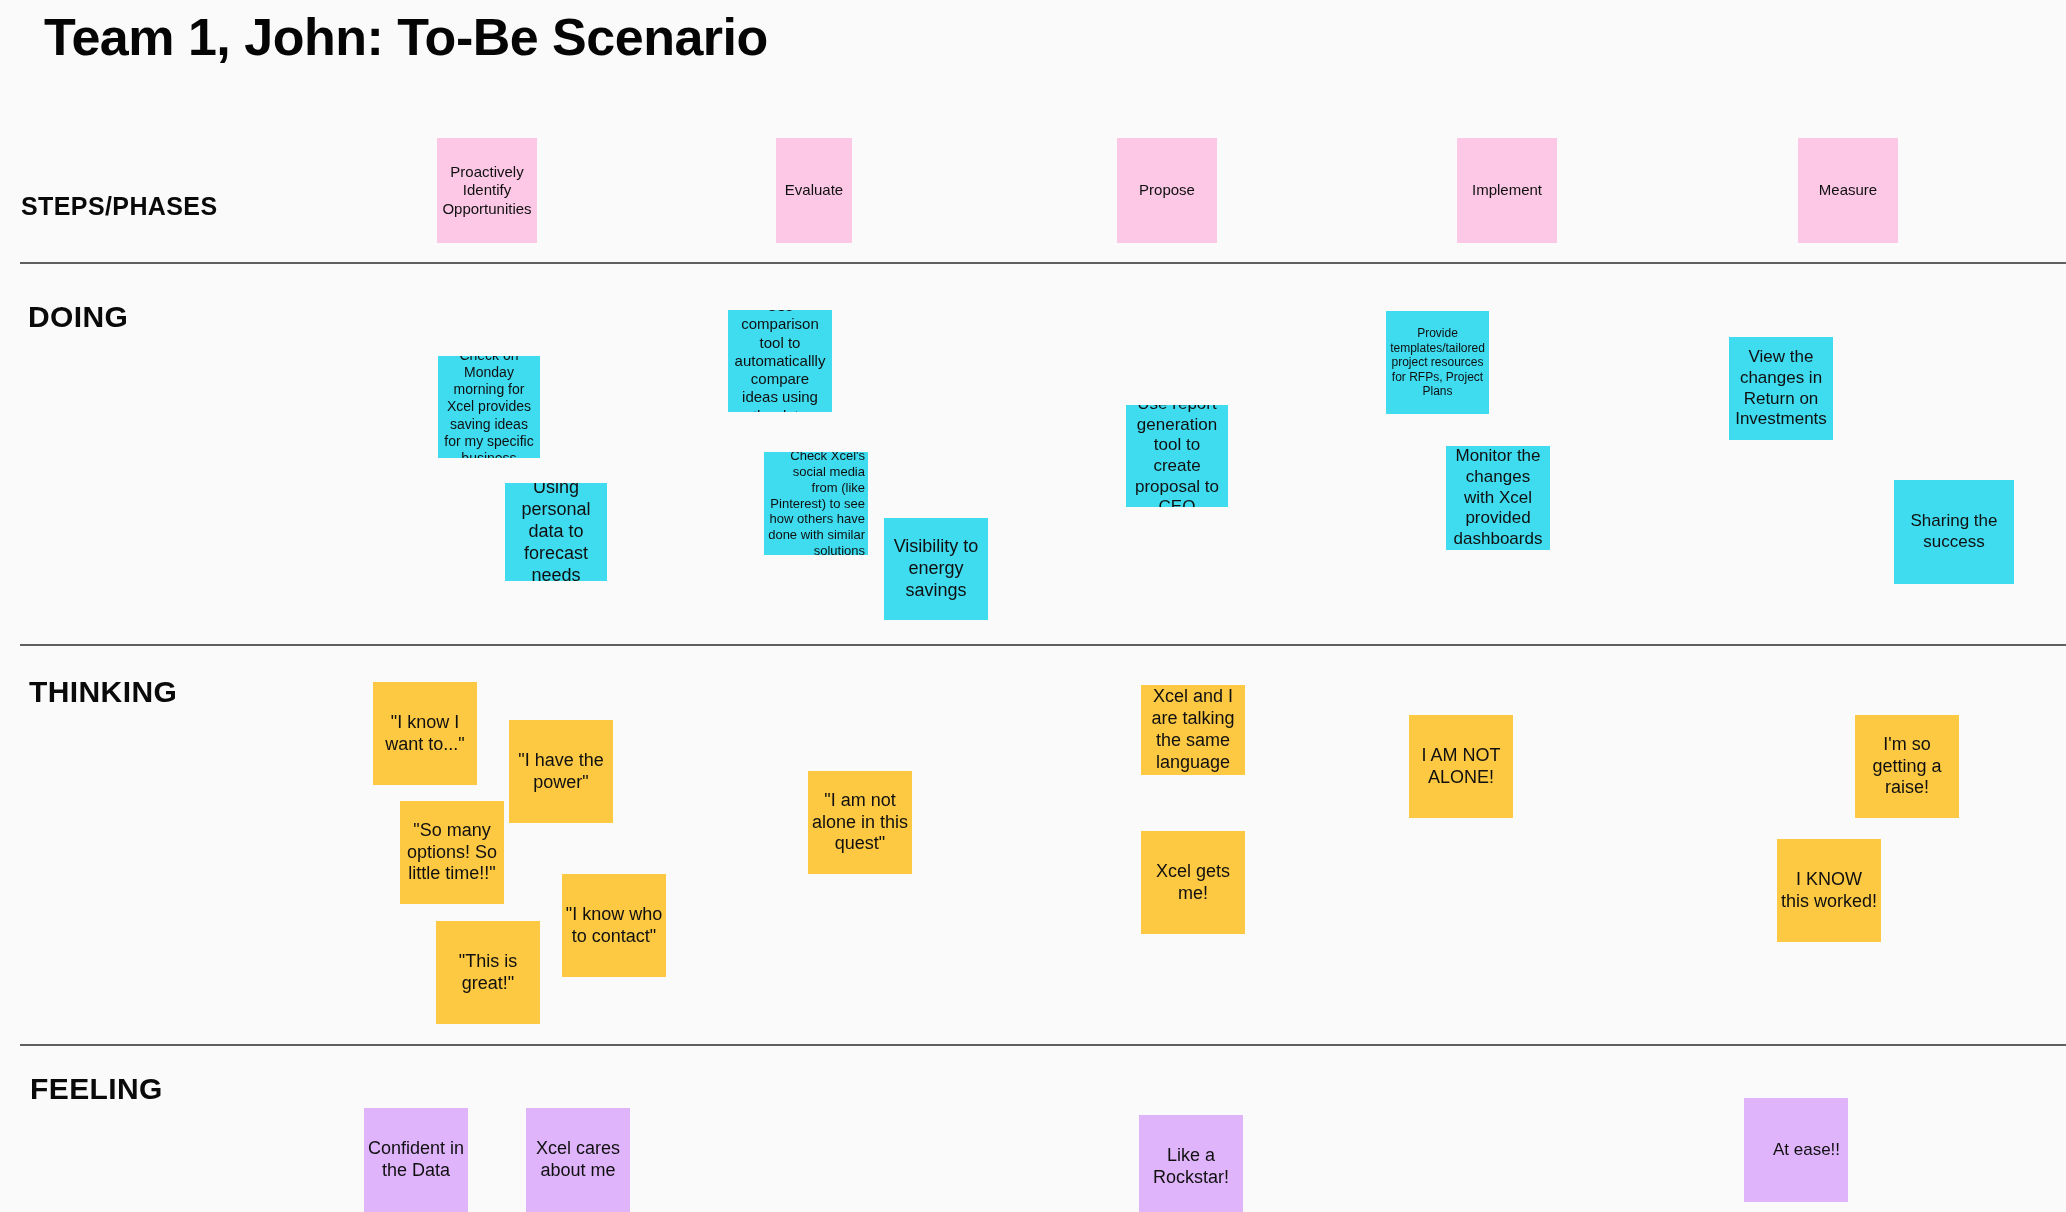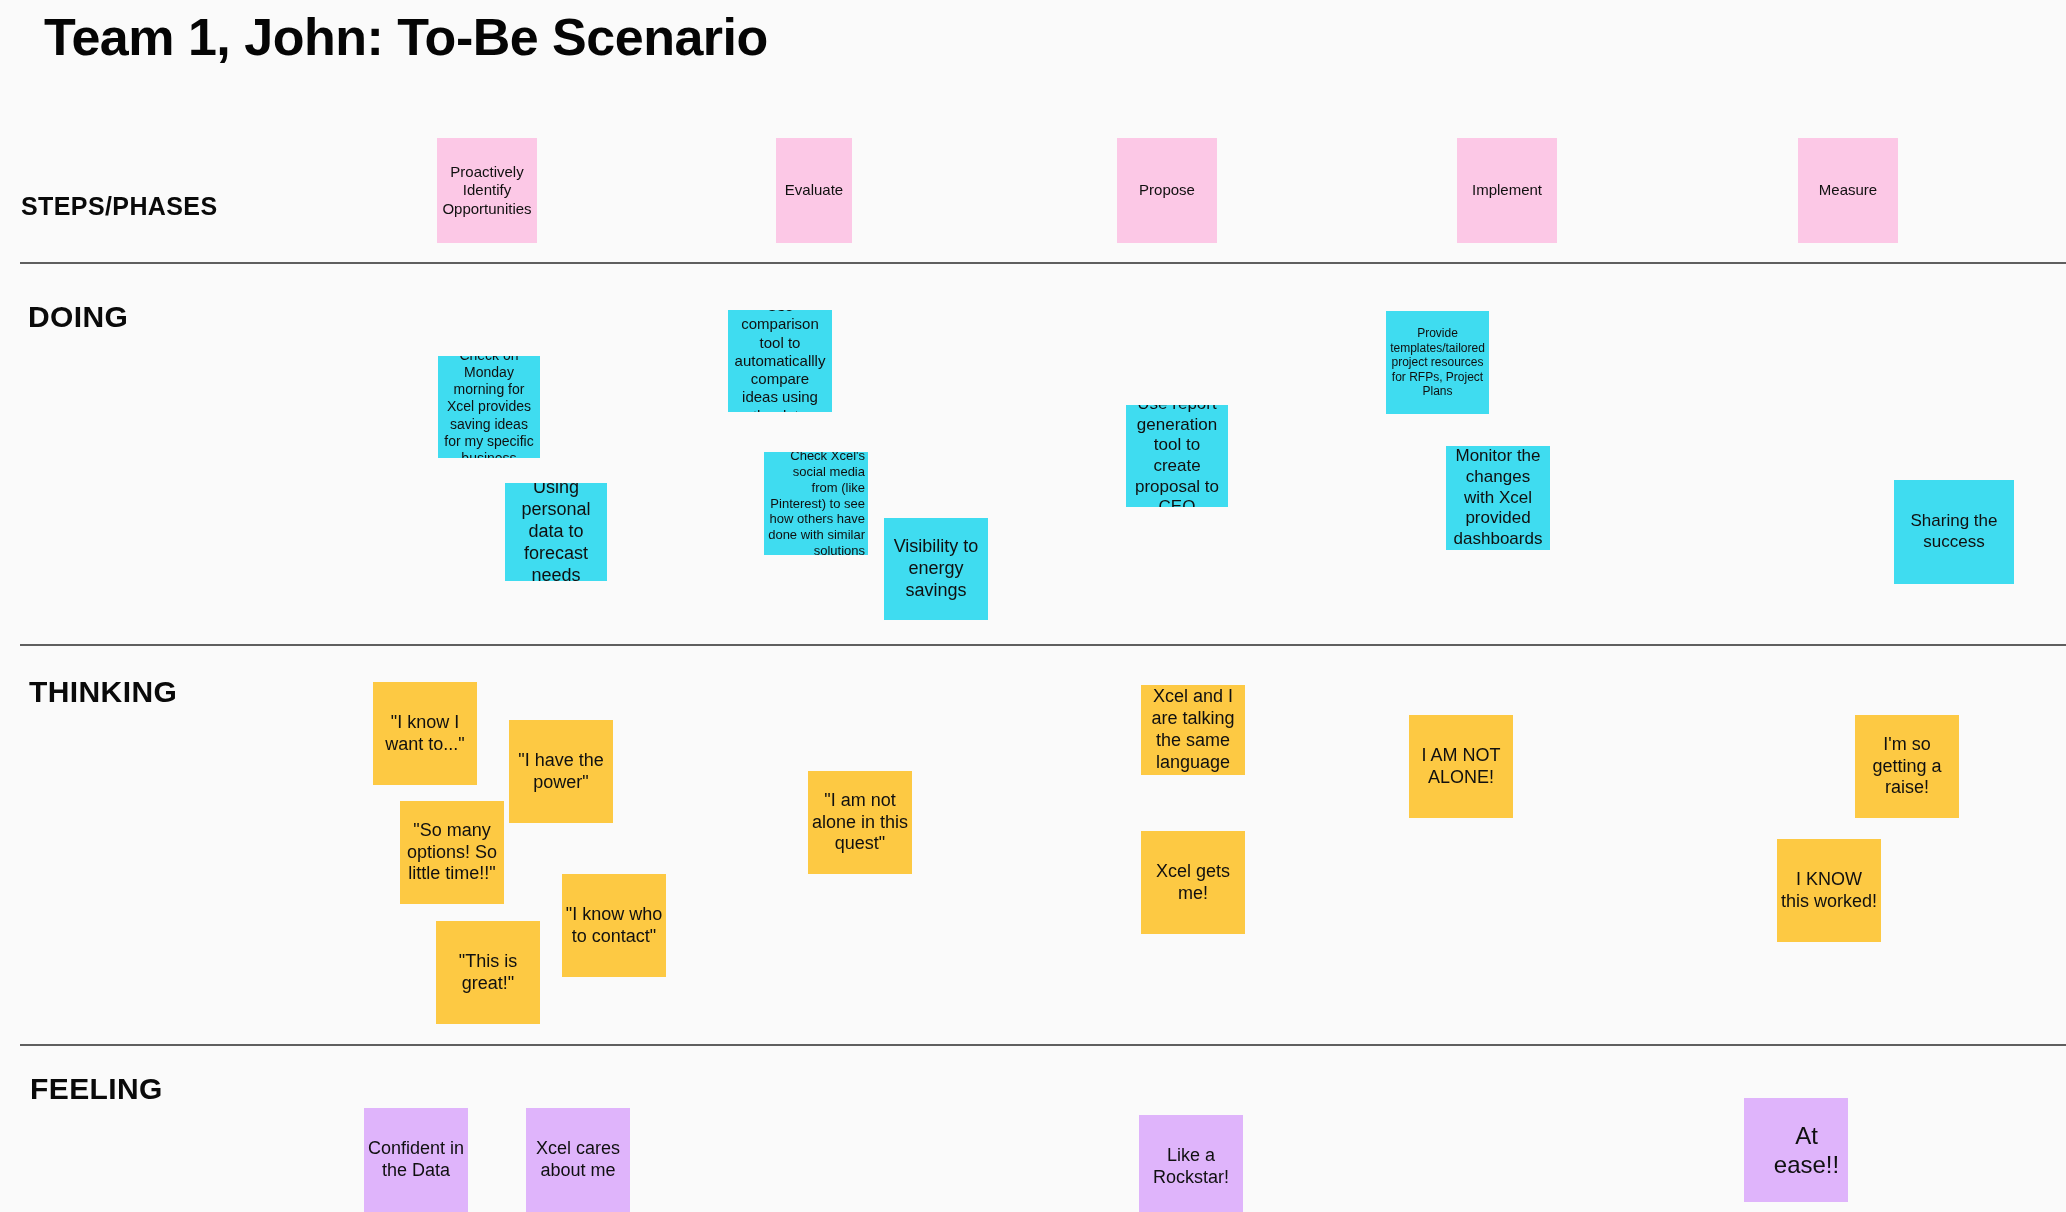--- a/index.html
+++ b/index.html
@@ -142,20 +142,23 @@
   </div>
   <div class="note cyan" style="left:1126px; top:405px; width:102px; height:102px; font-size:17px;">
     <span>Use report generation tool to create proposal to CEO</span>
   </div>
   <div class="note cyan" style="left:1386px; top:311px; width:103px; height:103px; font-size:12px;">
     <span>Provide templates/tailored project resources for RFPs, Project Plans</span>
   </div>
   <div class="note cyan" style="left:1446px; top:446px; width:104px; height:104px; font-size:17px;">
     <span>Monitor the changes with Xcel provided dashboards</span>
   </div>
+  <div class="note cyan" style="left:1729px; top:337px; width:104px; height:103px; font-size:17px;">
+    <span>View the changes in Return on Investments</span>
+  </div>
   <div class="note cyan" style="left:1894px; top:480px; width:120px; height:104px; font-size:17px;">
     <span>Sharing the success</span>
   </div>
 
   <div class="note orange" style="left:373px; top:682px; width:104px; height:103px; font-size:18px;">
     <span>"I know I want to..."</span>
   </div>
   <div class="note orange" style="left:509px; top:720px; width:104px; height:103px; font-size:18px;">
     <span>"I have the power"</span>
   </div>
@@ -189,17 +192,17 @@
 
   <div class="note purple" style="left:364px; top:1108px; width:104px; height:104px; font-size:18px;">
     <span>Confident in the Data</span>
   </div>
   <div class="note purple" style="left:526px; top:1108px; width:104px; height:104px; font-size:18px;">
     <span>Xcel cares about me</span>
   </div>
   <div class="note purple" style="left:1139px; top:1115px; width:104px; height:104px; font-size:18px;">
     <span>Like a Rockstar!</span>
   </div>
-  <div class="note purple" style="left:1744px; top:1098px; width:104px; height:104px; font-size:24px;padding-left:24px;">
+  <div class="note purple" style="left:1744px; top:1098px; width:104px; height:104px; font-size:17px;padding-left:24px;">
     <span>At ease!!</span>
   </div>
 
 </div>
 
 </body></html>

